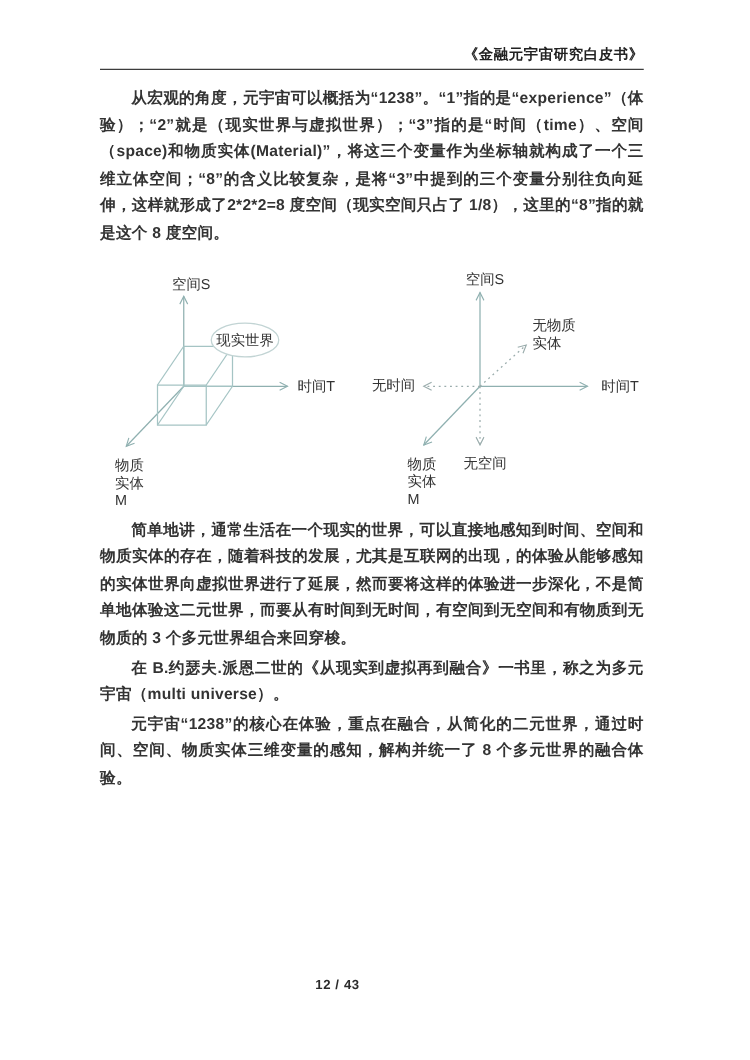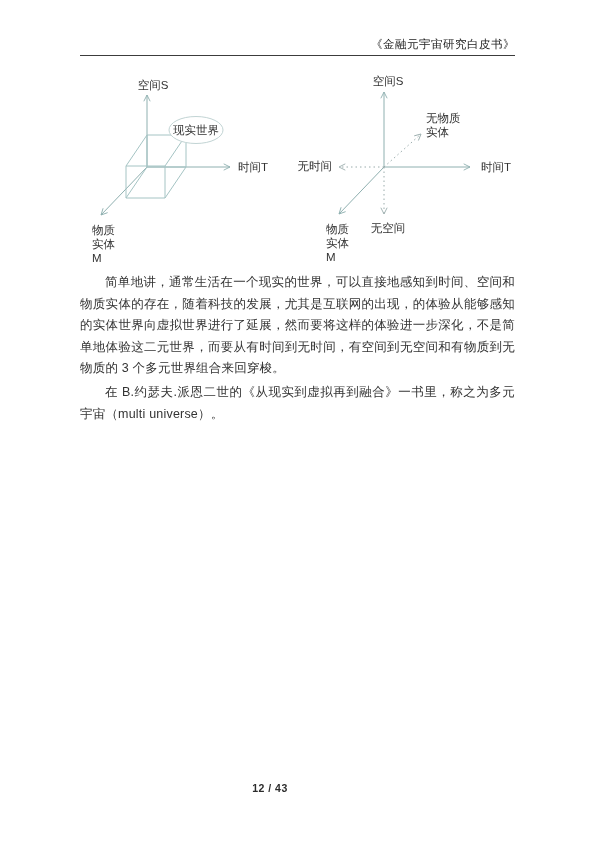--- a/index.html
+++ b/index.html
@@ -1,20 +1,20 @@
 <!DOCTYPE html>
 <html><head>
 <meta charset="utf-8">
 <style>
   html,body { margin:0; padding:0; background:#ffffff; }
   body {
     width:600px; height:848px; position:relative; overflow:hidden;
     font-family:"Liberation Sans", sans-serif; color:#333;
   }
-  .content { margin:0 85px 0 80px; }
+  .content { margin:0 85px 0 80px;font-weight:bold; }
   .header {
     padding-top:34px; padding-bottom:3px; text-align:right;
     border-bottom:1.5px solid #3c3c3c;
   }
   .header-title {
     font-family:"DejaVu Serif", serif; font-size:11.5px; color:#222;
     letter-spacing:0.5px;
   }
   .content p {
     margin:0 0 2px 0; font-size:12.5px; line-height:21.6px;
@@ -28,20 +28,21 @@
     font-size:10.5px; font-weight:bold; color:#2b2b2b; letter-spacing:0.5px;
   }
 </style>
 </head>
 <body>
 
 <div class="content">
   <div class="header">
     <span class="header-title">《金融元宇宙研究白皮书》</span>
   </div>
+  <p class="first-para">从宏观的角度，元宇宙可以概括为“1238”。“1”指的是“experience”（体验）；“2”就是（现实世界与虚拟世界）；“3”指的是“时间（time）、空间（space)和物质实体(Material)”，将这三个变量作为坐标轴就构成了一个三维立体空间；“8”的含义比较复杂，是将“3”中提到的三个变量分别往负向延伸，这样就形成了2*2*2=8 度空间（现实空间只占了 1/8），这里的“8”指的就是这个 8 度空间。</p>
 </div>
 
 <svg class="diagrams" width="600" height="210" viewBox="0 0 600 210">
   <defs>
     <marker id="arrSolid" viewBox="0 0 10 10" refX="8" refY="5" markerWidth="9" markerHeight="9" orient="auto-start-reverse">
       <path d="M1,1.5 L8,5 L1,8.5" fill="none" stroke="#8fb0b0" stroke-width="1"></path>
     </marker>
     <marker id="arrDot" viewBox="0 0 10 10" refX="8" refY="5" markerWidth="9" markerHeight="9" orient="auto-start-reverse">
       <path d="M1,1.5 L8,5 L1,8.5" fill="none" stroke="#9aacac" stroke-width="1"></path>
     </marker>
@@ -88,17 +89,18 @@
     <text class="diag-label" x="426" y="74">实体</text>
     <text class="diag-label" x="326" y="171">物质</text>
     <text class="diag-label" x="326" y="185">实体</text>
     <text class="diag-label" x="326" y="199">M</text>
   </g>
 </svg>
 
 <div class="content">
   <p>简单地讲，通常生活在一个现实的世界，可以直接地感知到时间、空间和物质实体的存在，随着科技的发展，尤其是互联网的出现，的体验从能够感知的实体世界向虚拟世界进行了延展，然而要将这样的体验进一步深化，不是简单地体验这二元世界，而要从有时间到无时间，有空间到无空间和有物质到无物质的 3 个多元世界组合来回穿梭。</p>
   <p>在 B.约瑟夫.派恩二世的《从现实到虚拟再到融合》一书里，称之为多元宇宙（multi universe）。</p>
+  <p>元宇宙“1238”的核心在体验，重点在融合，从简化的二元世界，通过时间、空间、物质实体三维变量的感知，解构并统一了 8 个多元世界的融合体验。</p>
 </div>
 
 <div class="footer">
   <span>12 / 43</span>
 </div>
 
 </body></html>

